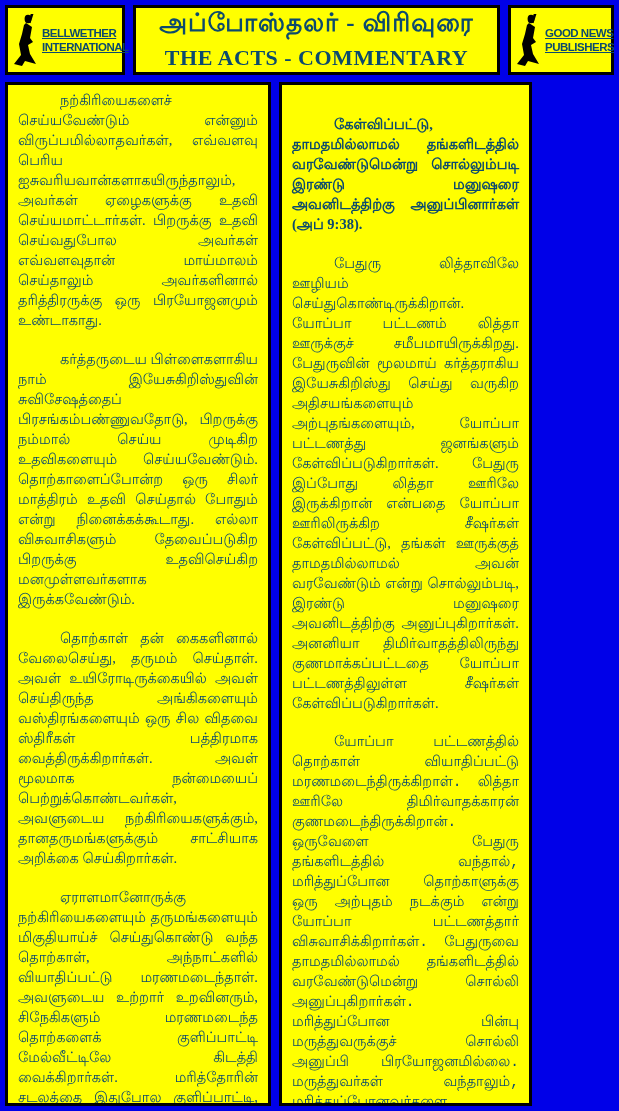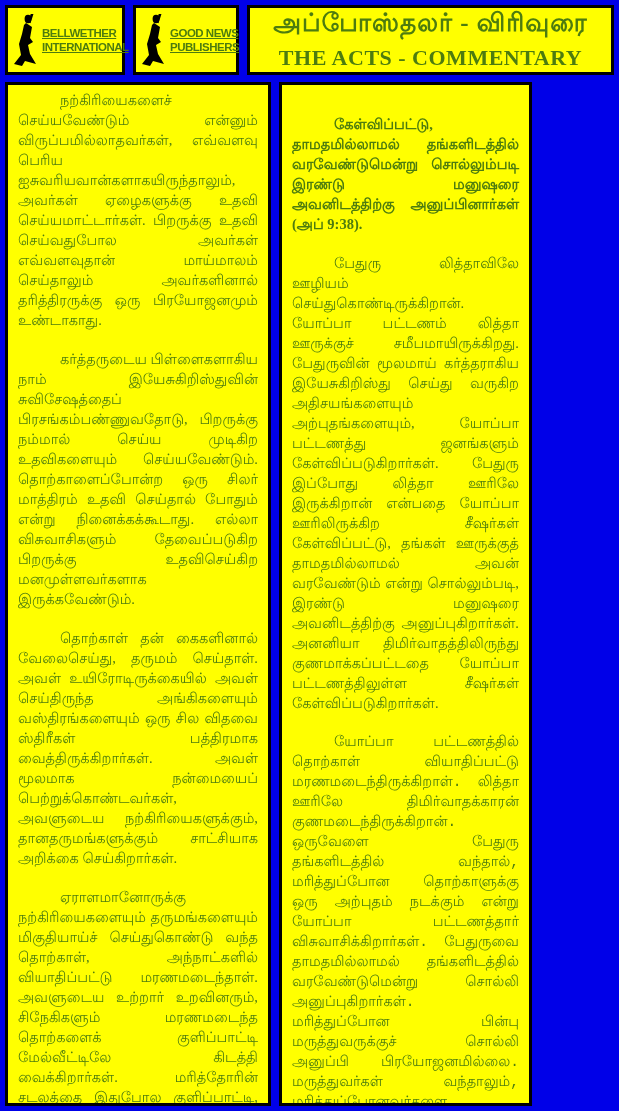--- a/index.html
+++ b/index.html
@@ -3,21 +3,21 @@
 <meta charset="utf-8">
 <style>
   html,body{margin:0;padding:0;background:#333;}
   .page{
     position:relative;
     width:619px;height:1111px;
     background:#0000E8;
     box-sizing:border-box;
     padding:5px;
     font-family:"Liberation Serif", serif;
-    color:#4d7c0f;
+    color:#0c4a6e;
   }
   .hdr{display:flex;gap:8px;height:70px;}
   .box{background:#FFFF00;border:3px solid #000;box-sizing:border-box;}
   .logo-box{
     display:flex;align-items:center;gap:4px;
     padding:3px 4px;
   }
   .logo-left{width:120px;}
   .logo-right{width:106px;}
   .logo-fig{flex:0 0 auto;}
@@ -70,37 +70,37 @@
           <rect x="17.5" y="-1" width="2.6" height="10" transform="rotate(18 18.8 4)"></rect>
           <path d="M14 9 L20 13 L18 24 L21 28 L16 31 L18 40 L24 50 L13 47 L10 52 L2 50 L9 41 L7 30 L10 20 L12 11 Z"></path>
         </g>
       </svg>
       <div class="logo-text">
         <span class="logo-line">BELLWETHER</span>
         <span class="logo-line">INTERNATIONAL</span>
       </div>
     </div>
 
+    <div class="box title-box">
+      <div class="title-tamil">அப்போஸ்தலர் - விரிவுரை</div>
+      <div class="title-english">THE ACTS - COMMENTARY</div>
+    </div>
+
     <div class="box logo-box logo-right">
       <svg class="logo-fig" width="26" height="52" viewBox="0 0 26 52" aria-hidden="true">
         <g fill="#000">
           <ellipse cx="16" cy="5" rx="3.4" ry="4.2"></ellipse>
           <rect x="17.5" y="-1" width="2.6" height="10" transform="rotate(18 18.8 4)"></rect>
           <path d="M14 9 L20 13 L18 24 L21 28 L16 31 L18 40 L24 50 L13 47 L10 52 L2 50 L9 41 L7 30 L10 20 L12 11 Z"></path>
         </g>
       </svg>
       <div class="logo-text">
         <span class="logo-line">GOOD NEWS</span>
         <span class="logo-line">PUBLISHERS</span>
       </div>
-    </div>
-
-    <div class="box title-box">
-      <div class="title-tamil">அப்போஸ்தலர் - விரிவுரை</div>
-      <div class="title-english">THE ACTS - COMMENTARY</div>
     </div>
 
   </div>
 
   <div class="cols">
 
     <div class="box col col-left">
       <p class="para">நற்கிரியைகளைச் செய்யவேண்டும் என்னும் விருப்பமில்லாதவர்கள், எவ்வளவு பெரிய ஐசுவரியவான்களாகயிருந்தாலும், அவர்கள் ஏழைகளுக்கு உதவி செய்யமாட்டார்கள். பிறருக்கு உதவி செய்வதுபோல அவர்கள் எவ்வளவுதான் மாய்மாலம் செய்தாலும் அவர்களினால் தரித்திரருக்கு ஒரு பிரயோஜனமும் உண்டாகாது.</p>
       <p class="para">கர்த்தருடைய பிள்ளைகளாகிய நாம் இயேசுகிறிஸ்துவின் சுவிசேஷத்தைப் பிரசங்கம்பண்ணுவதோடு, பிறருக்கு நம்மால் செய்ய முடிகிற உதவிகளையும் செய்யவேண்டும். தொற்காளைப்போன்ற ஒரு சிலர் மாத்திரம் உதவி செய்தால் போதும் என்று நினைக்கக்கூடாது. எல்லா விசுவாசிகளும் தேவைப்படுகிற பிறருக்கு உதவிசெய்கிற மனமுள்ளவர்களாக இருக்கவேண்டும்.</p>
       <p class="para">தொற்காள் தன் கைகளினால் வேலைசெய்து, தருமம் செய்தாள். அவள் உயிரோடிருக்கையில் அவள் செய்திருந்த அங்கிகளையும் வஸ்திரங்களையும் ஒரு சில விதவை ஸ்திரீகள் பத்திரமாக வைத்திருக்கிறார்கள். அவள் மூலமாக நன்மையைப் பெற்றுக்கொண்டவர்கள், அவளுடைய நற்கிரியைகளுக்கும், தானதருமங்களுக்கும் சாட்சியாக அறிக்கை செய்கிறார்கள்.</p>

